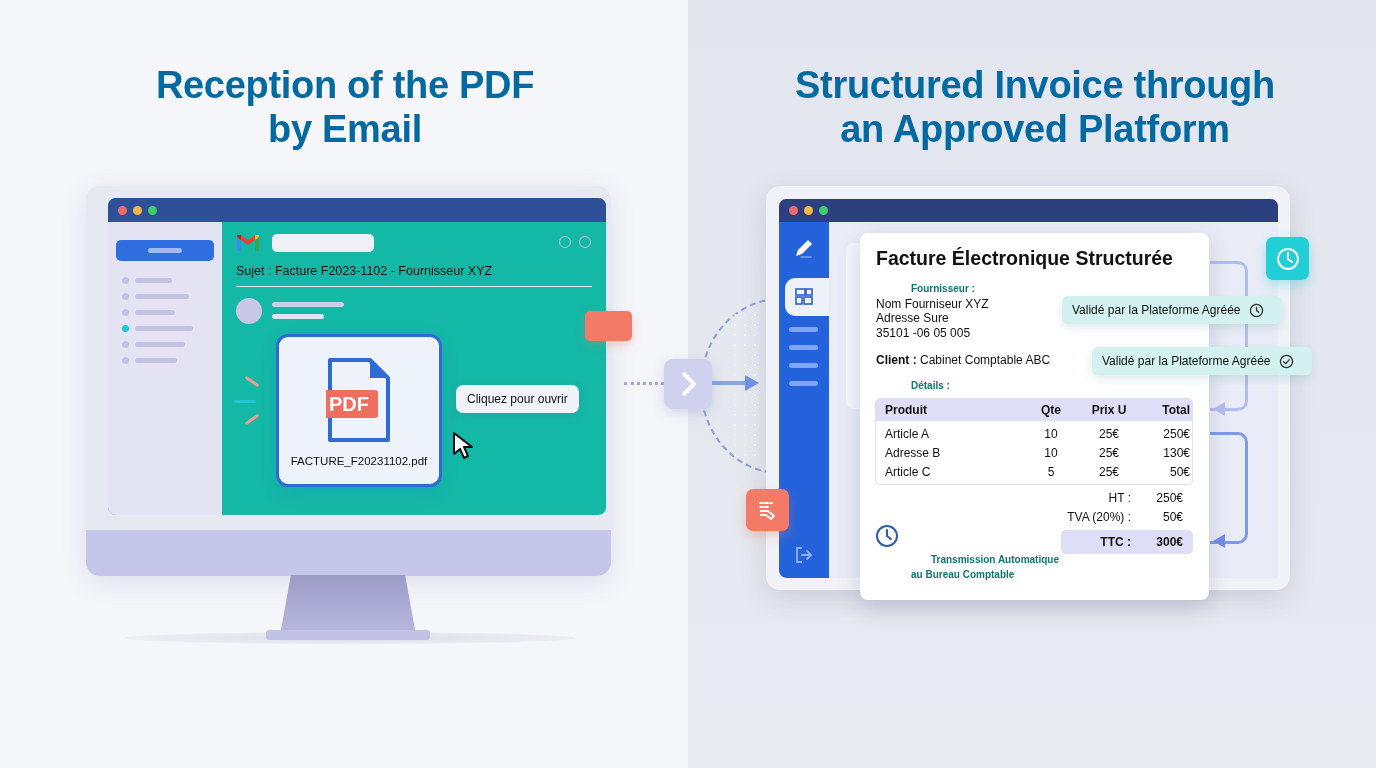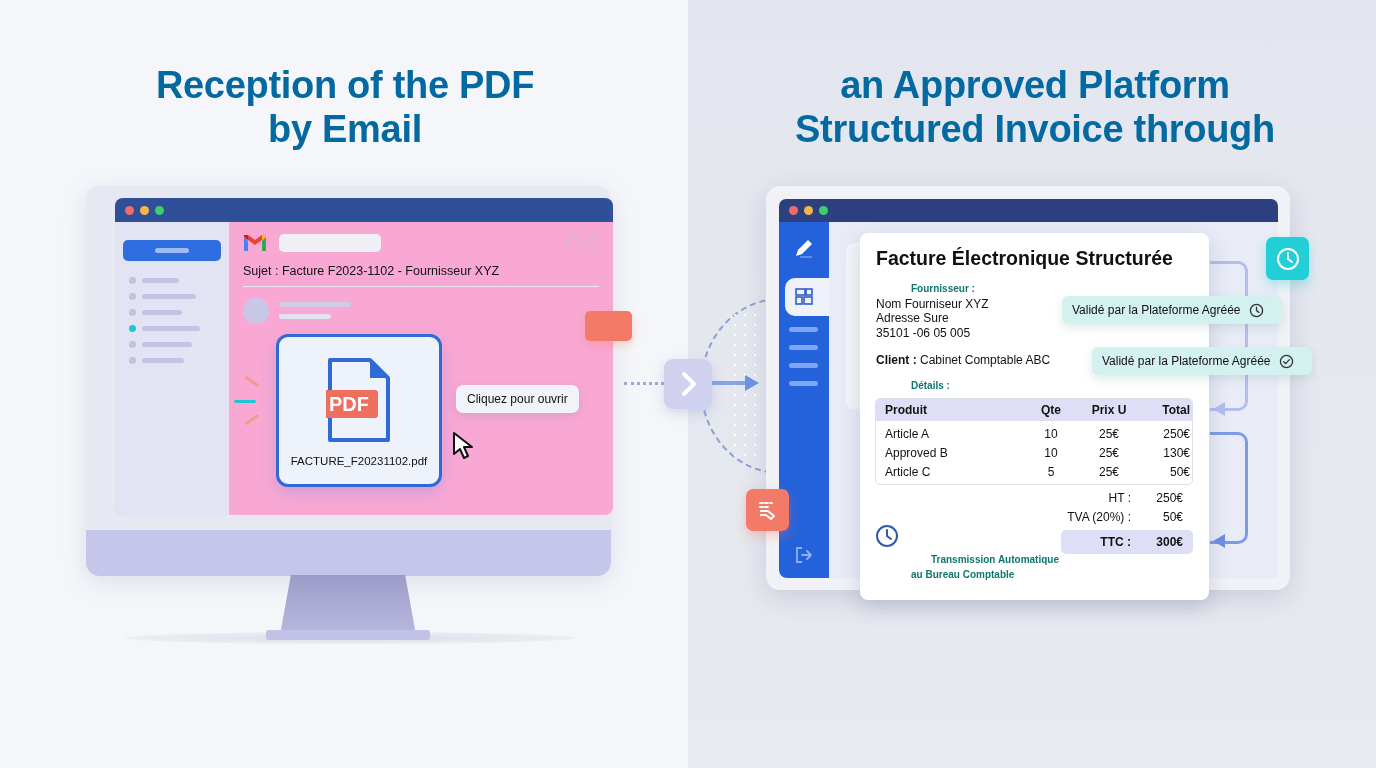--- a/index.html
+++ b/index.html
@@ -10,21 +10,21 @@
   .section-title { position: absolute; font-weight: bold; font-size: 38px; line-height: 44px; color: #0369a1; text-align: center; letter-spacing: -0.3px; }
   .title-left { left: 100px; width: 490px; top: 63px; }
   .title-right { left: 760px; width: 550px; top: 63px; }
 
   
   .monitor { position: absolute; left: 86px; top: 186px; width: 525px; height: 390px; background: #e6e8f2; border-radius: 14px; box-shadow: 0 6px 24px rgba(90,100,150,0.15); }
   .monitor-chin { position: absolute; left: 86px; top: 530px; width: 525px; height: 46px; background: #c6c6ea; border-radius: 0 0 14px 14px; }
   .monitor-neck { position: absolute; left: 280px; top: 575px; width: 136px; height: 60px; background: linear-gradient(180deg,#9c9cc8,#b8b8e0); clip-path: polygon(8% 0, 92% 0, 100% 100%, 0 100%); }
   .monitor-foot { position: absolute; left: 266px; top: 630px; width: 164px; height: 10px; background: #c2c2e6; border-radius: 3px; }
   .monitor-shadow { position: absolute; left: 125px; top: 632px; width: 450px; height: 12px; border-radius: 50%; background: radial-gradient(ellipse at center, rgba(120,120,160,0.22), rgba(120,120,160,0)); }
-  .screen { position: absolute; left: 115px; top: 198px; width: 498px; height: 317px; background: #f9a8d4; border-radius: 8px; overflow: hidden; }
+  .screen { position: absolute; left: 108px; top: 198px; width: 498px; height: 317px; background: #14b8a6; border-radius: 8px; overflow: hidden; }
   .titlebar { height: 24px; background: #2f4f99; display: flex; align-items: center; padding-left: 10px; gap: 6px; }
   .dot { width: 9px; height: 9px; border-radius: 50%; }
   .mail-sidebar { position: absolute; left: 0; top: 24px; width: 114px; bottom: 0; background: #e3e3f3; }
   .compose-btn { position: absolute; left: 8px; top: 18px; width: 98px; height: 21px; background: #2f6ee0; border-radius: 5px; }
   .compose-btn .bar { position: absolute; left: 32px; top: 8px; width: 34px; height: 5px; border-radius: 3px; background: #9dbcf5; }
   .nav-row { position: absolute; left: 14px; height: 8px; display: flex; align-items: center; gap: 6px; }
   .nav-row .ndot { width: 7px; height: 7px; border-radius: 50%; background: #c2c2e0; }
   .nav-row .nbar { height: 5px; border-radius: 3px; background: #c4c4e2; }
   .mail-main { position: absolute; left: 114px; top: 24px; right: 0; bottom: 0; }
   .gmail-logo { position: absolute; left: 14px; top: 12px; width: 24px; height: 18px; }
@@ -88,22 +88,22 @@
 <body>
 
 <div class="half-left"></div>
 <div class="half-right"></div>
 
 <div class="section-title title-left">
   <div>Reception of the PDF</div>
   <div>by Email</div>
 </div>
 <div class="section-title title-right">
+  <div>Structured Invoice through</div>
   <div>an Approved Platform</div>
-  <div>Structured Invoice through</div>
 </div>
 
 <div class="monitor-shadow"></div>
 <div class="monitor"></div>
 <div class="monitor-chin"></div>
 <div class="monitor-neck"></div>
 <div class="monitor-foot"></div>
 
 <div class="screen">
   <div class="titlebar">
@@ -244,21 +244,21 @@
     <span class="c-prix">Prix U</span>
     <span class="c-tot">Total</span>
   </div>
   <div class="tbl-row" style="margin-top:3px">
     <span class="c-prod">Article A</span>
     <span class="c-qte">10</span>
     <span class="c-prix">25€</span>
     <span class="c-tot">250€</span>
   </div>
   <div class="tbl-row">
-    <span class="c-prod">Approved B</span>
+    <span class="c-prod">Adresse B</span>
     <span class="c-qte">10</span>
     <span class="c-prix">25€</span>
     <span class="c-tot">130€</span>
   </div>
   <div class="tbl-row">
     <span class="c-prod">Article C</span>
     <span class="c-qte">5</span>
     <span class="c-prix">25€</span>
     <span class="c-tot">50€</span>
   </div>

